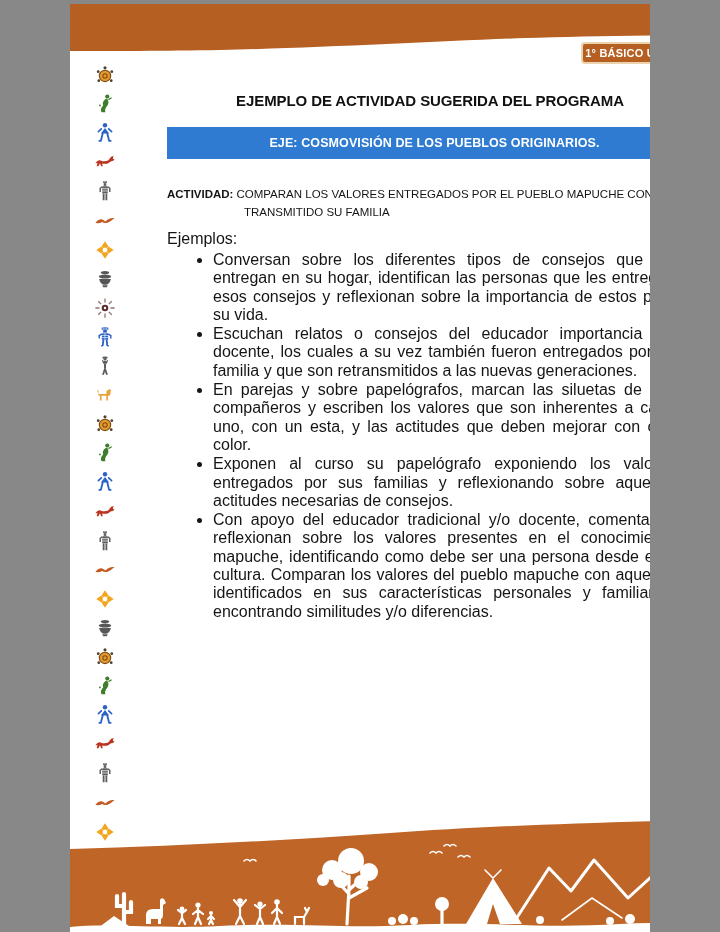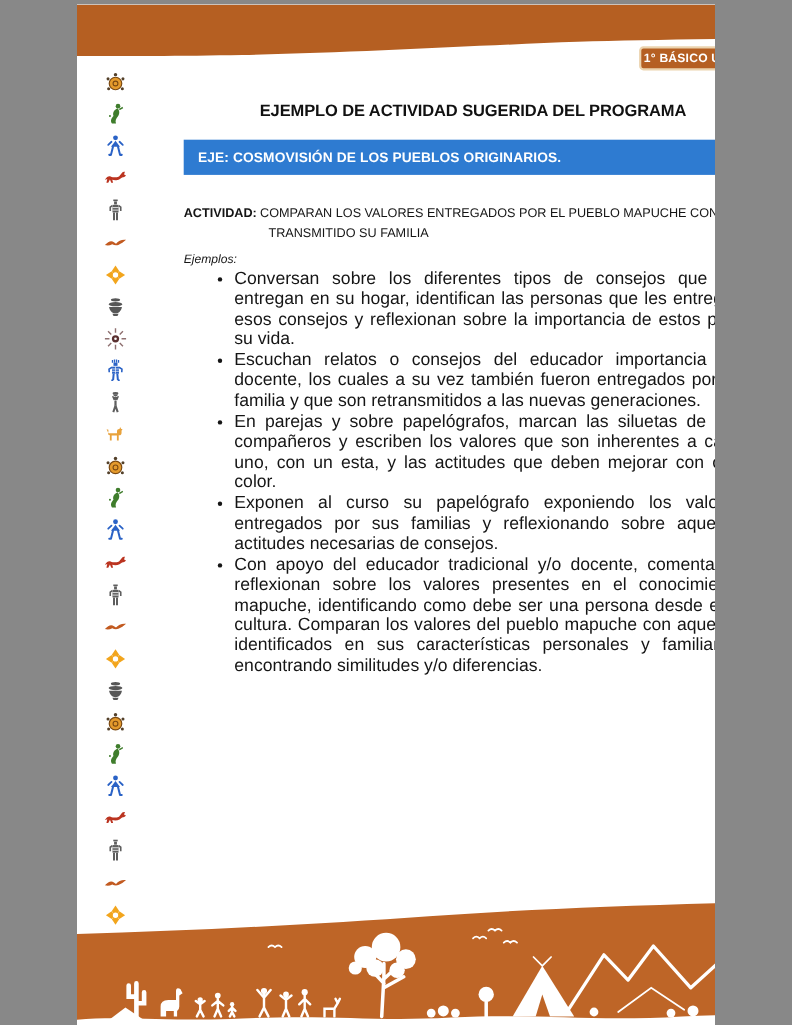--- a/index.html
+++ b/index.html
@@ -23,28 +23,28 @@
     color:#fff;font-size:11px;font-weight:bold;display:flex;align-items:center;justify-content:center;
     letter-spacing:.2px;z-index:3;
   }
   .page-title{
     position:absolute;top:88px;left:0;width:720px;margin:0;text-align:center;
     font-size:15px;font-weight:bold;color:#111;letter-spacing:-.1px;
   }
   .content{position:absolute;left:97px;top:123px;width:522px;}
   .eje-banner{
     height:32px;line-height:32px;background:var(--banner-blue);color:#fff;
-    font-size:12.5px;font-weight:bold;padding-left:13px;box-sizing:border-box;letter-spacing:.1px;
+    font-size:12.5px;font-weight:bold;padding-left:13px;box-sizing:border-box;letter-spacing:.1px;text-align:center;
   }
   .activity{
     margin:26px 0 0 0;width:508px;font-size:11.5px;line-height:18px;
     padding-left:77px;text-indent:-77px;color:#151515;
   }
   .activity strong{margin-right:3px;}
-  .examples-heading{margin:9px 0 0 0;font-size:11px;color:#151515;font-style:italic;}
+  .examples-heading{margin:9px 0 0 0;font-size:16px;color:#151515;}
   .bullets{
     margin:3px 0 0 0;padding-left:46px;width:462px;box-sizing:content-box;
   }
   .bullets li{
     font-size:16px;line-height:18.3px;text-align:justify;color:#151515;margin:0 0 1px 0;
   }
   .icon-col{position:absolute;top:0;width:26px;height:932px;z-index:2;}
   .icon-col-left{left:22px;}
   .icon-col-right{left:664px;}
   .side-icon{position:absolute;left:0;width:26px;height:26px;display:flex;align-items:center;justify-content:center;}

